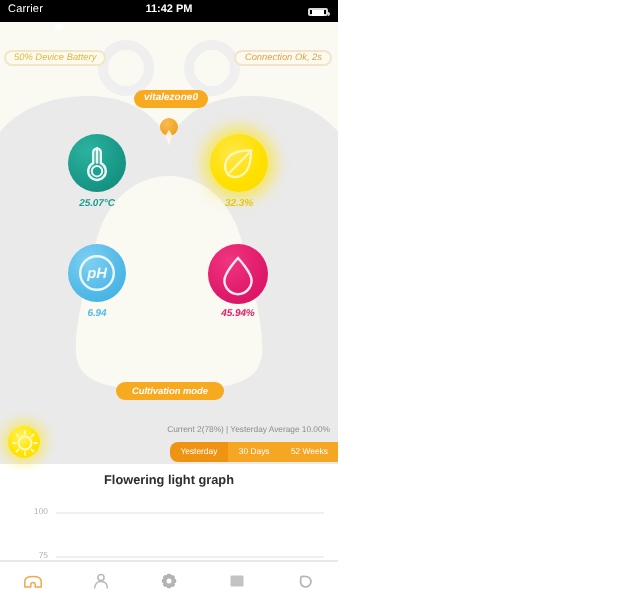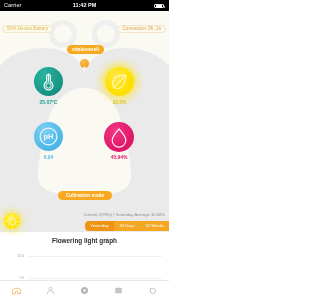--- a/index.html
+++ b/index.html
@@ -9,21 +9,21 @@
   
   .statusbar{position:absolute;left:0;top:0;width:169px;height:11px;background:#000;color:#fff;z-index:40;}
   .sb-carrier{position:absolute;left:4px;top:2px;font-size:5.5px;letter-spacing:.1px;}
   .sb-wifi{position:absolute;left:26px;top:3px;}
   .sb-time{position:absolute;left:0;top:2px;width:169px;text-align:center;font-size:5.5px;font-weight:bold;}
   .sb-batt{position:absolute;right:5px;top:3.5px;width:10px;height:4.5px;border:0.6px solid rgba(255,255,255,.85);border-radius:1px;box-sizing:border-box;}
   .sb-batt i{position:absolute;left:.7px;top:.7px;width:6.5px;height:2.6px;background:#fff;display:block;}
   .sb-batt:after{content:"";position:absolute;right:-1.6px;top:1.3px;width:1px;height:1.8px;background:rgba(255,255,255,.85);border-radius:0 1px 1px 0;}
 
   
-  .hero{position:absolute;left:0;top:11px;width:169px;height:221px;background:#faf9f2;overflow:hidden;z-index:5;}
+  .hero{position:absolute;left:0;top:11px;width:169px;height:221px;background:#faf9f2;overflow:hidden;z-index:5;font-style:italic;}
   .herosvg{position:absolute;left:0;top:0;width:169px;height:221px;}
 
   .chip{position:absolute;border-radius:8px;display:flex;align-items:center;justify-content:center;white-space:nowrap;box-sizing:border-box;}
   .chip-battery{left:2px;top:13.5px;height:8.5px;padding:0 4px;background:#fcfaef;color:#dfb83f;font-size:4.7px;border:0.5px solid #f1e6c6;}
   .chip-conn{right:3px;top:13.5px;height:8.5px;padding:0 4px;background:#fcfaef;color:#e2a149;font-size:4.7px;border:0.5px solid #f3e3cc;}
   .chip-zone{left:67px;top:33.5px;width:37px;height:9px;background:#f7a920;color:#fff;font-size:5px;font-weight:bold;border-radius:5px;}
   .chip-mode{left:58px;top:180px;width:54px;height:9px;background:#f7a920;color:#fff;font-size:4.7px;font-weight:bold;border-radius:5px;}
 
   .zonebadge{position:absolute;left:80px;top:47.5px;width:9px;height:9px;border-radius:50%;background:radial-gradient(circle at 40% 32%,#f8bc53 0%,#f0a31f 70%,#e59a16 100%);}
   .gauge{position:absolute;border-radius:50%;}

